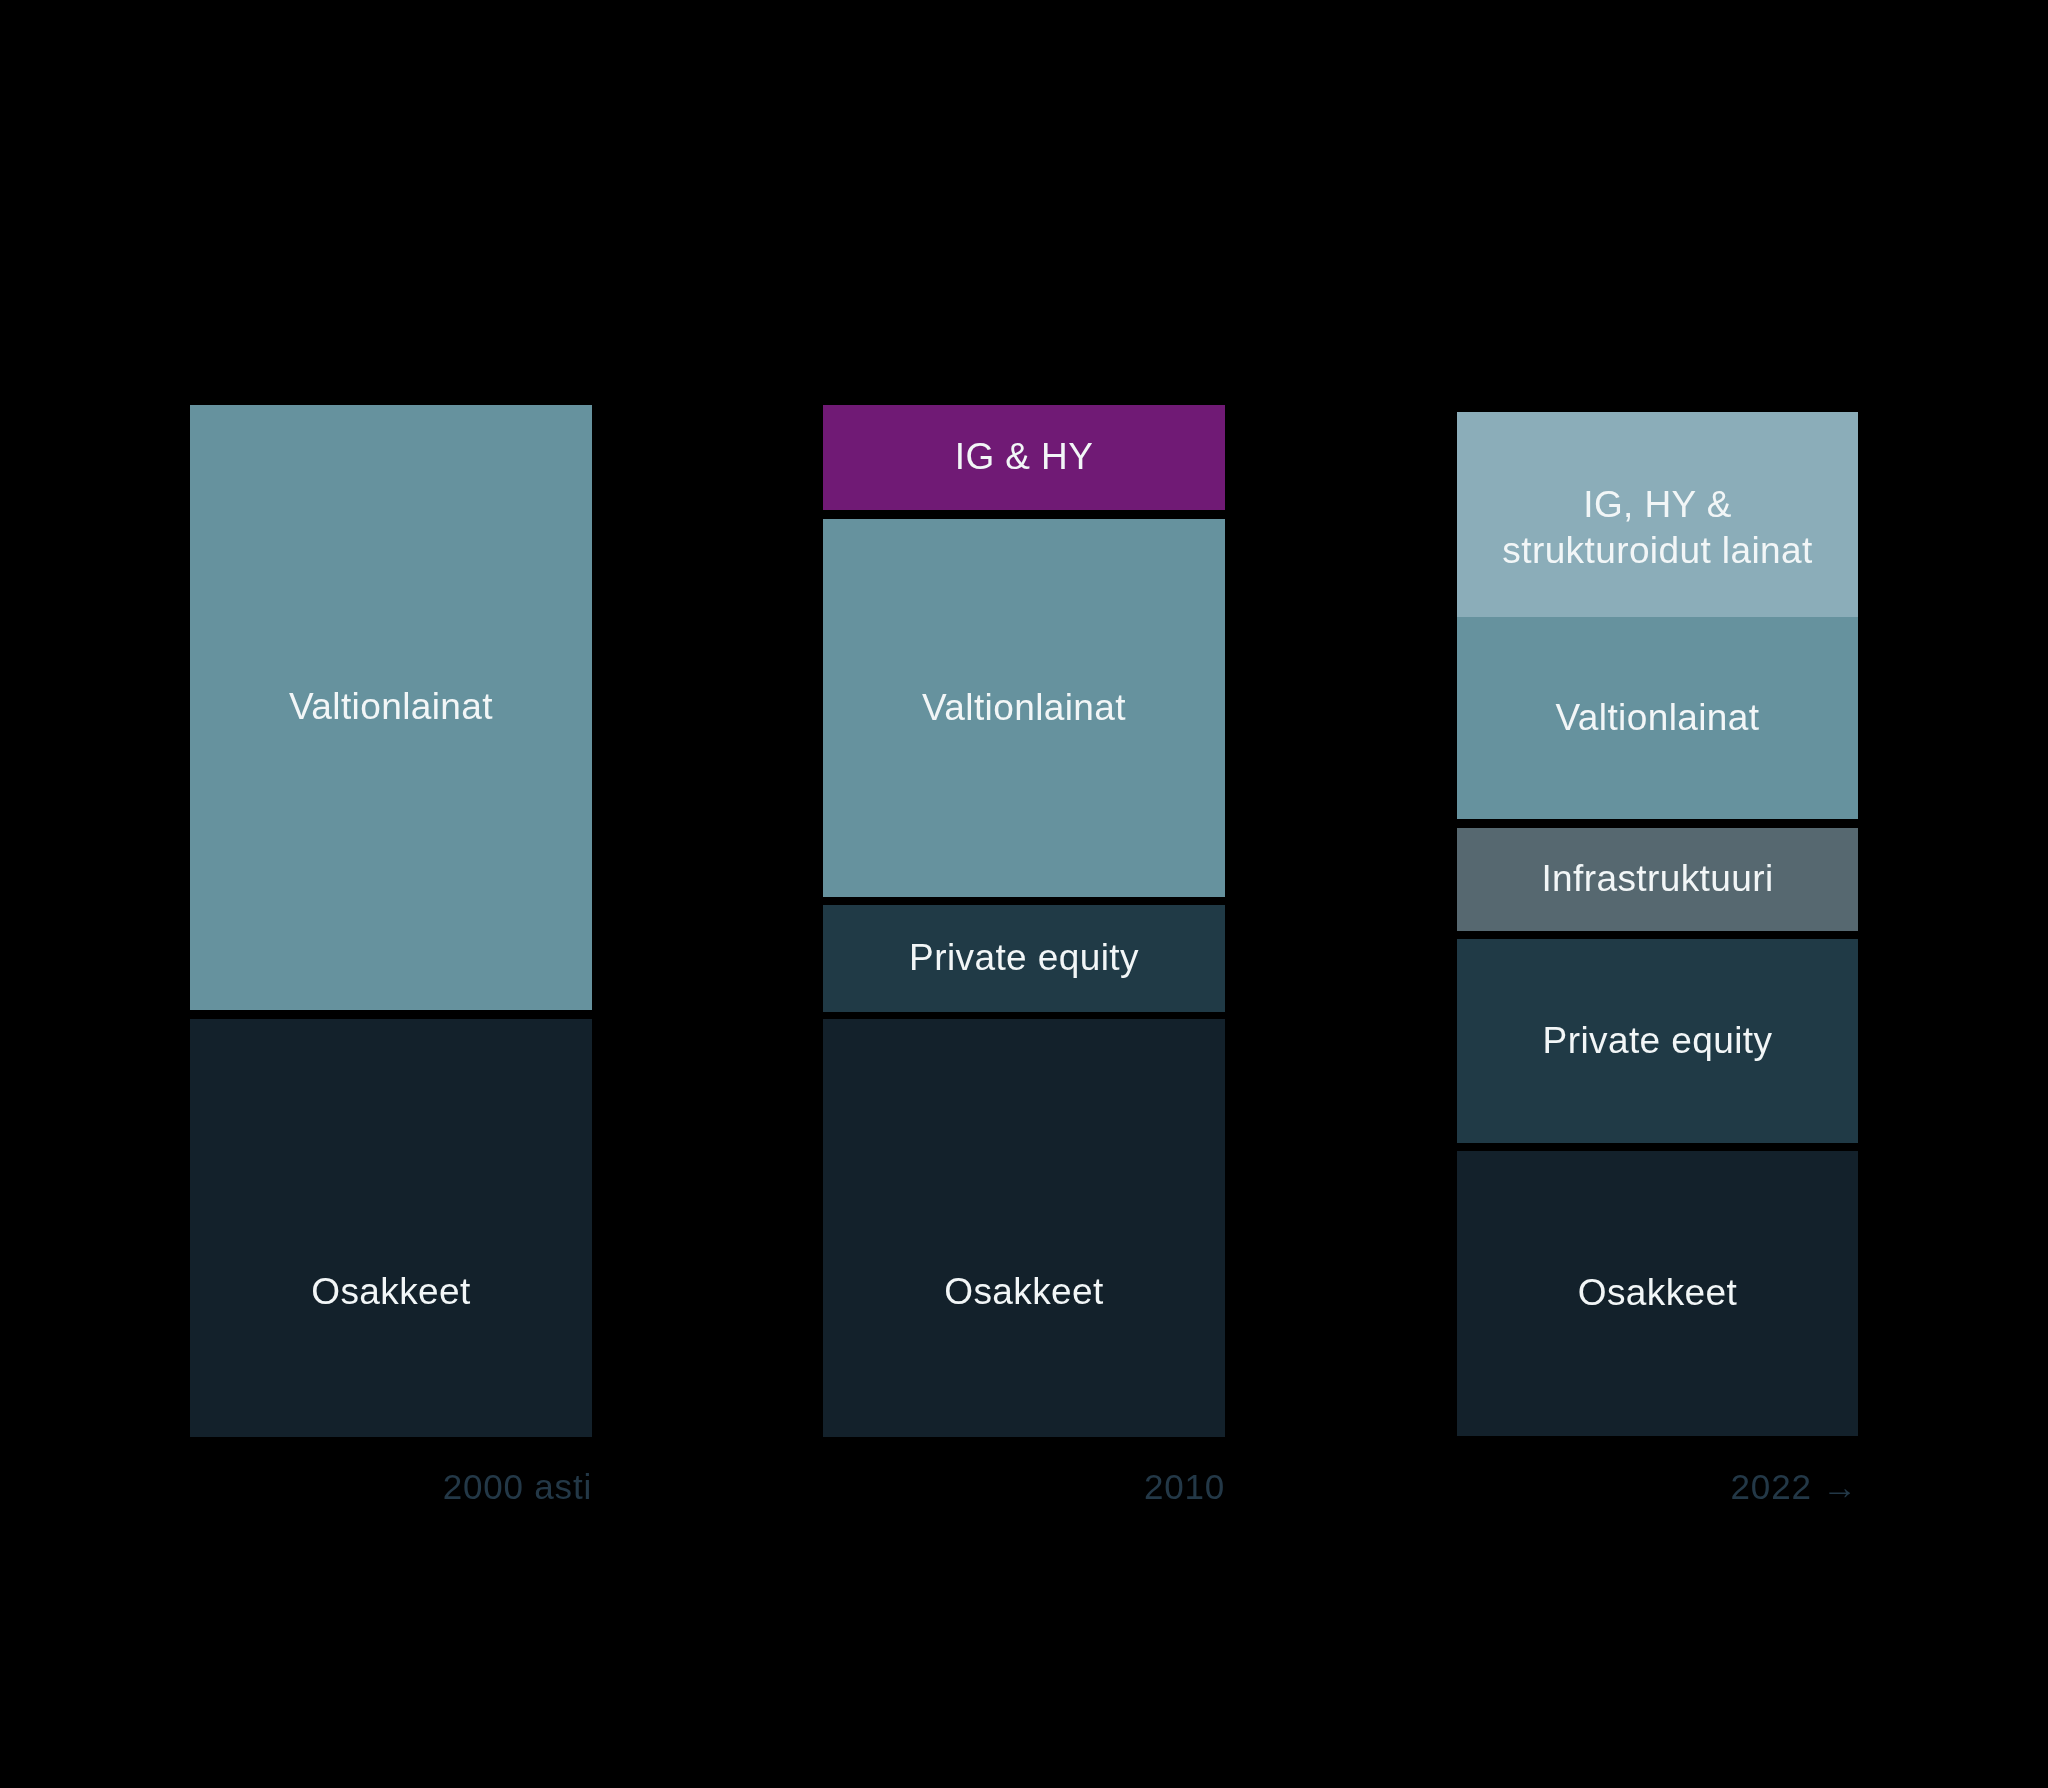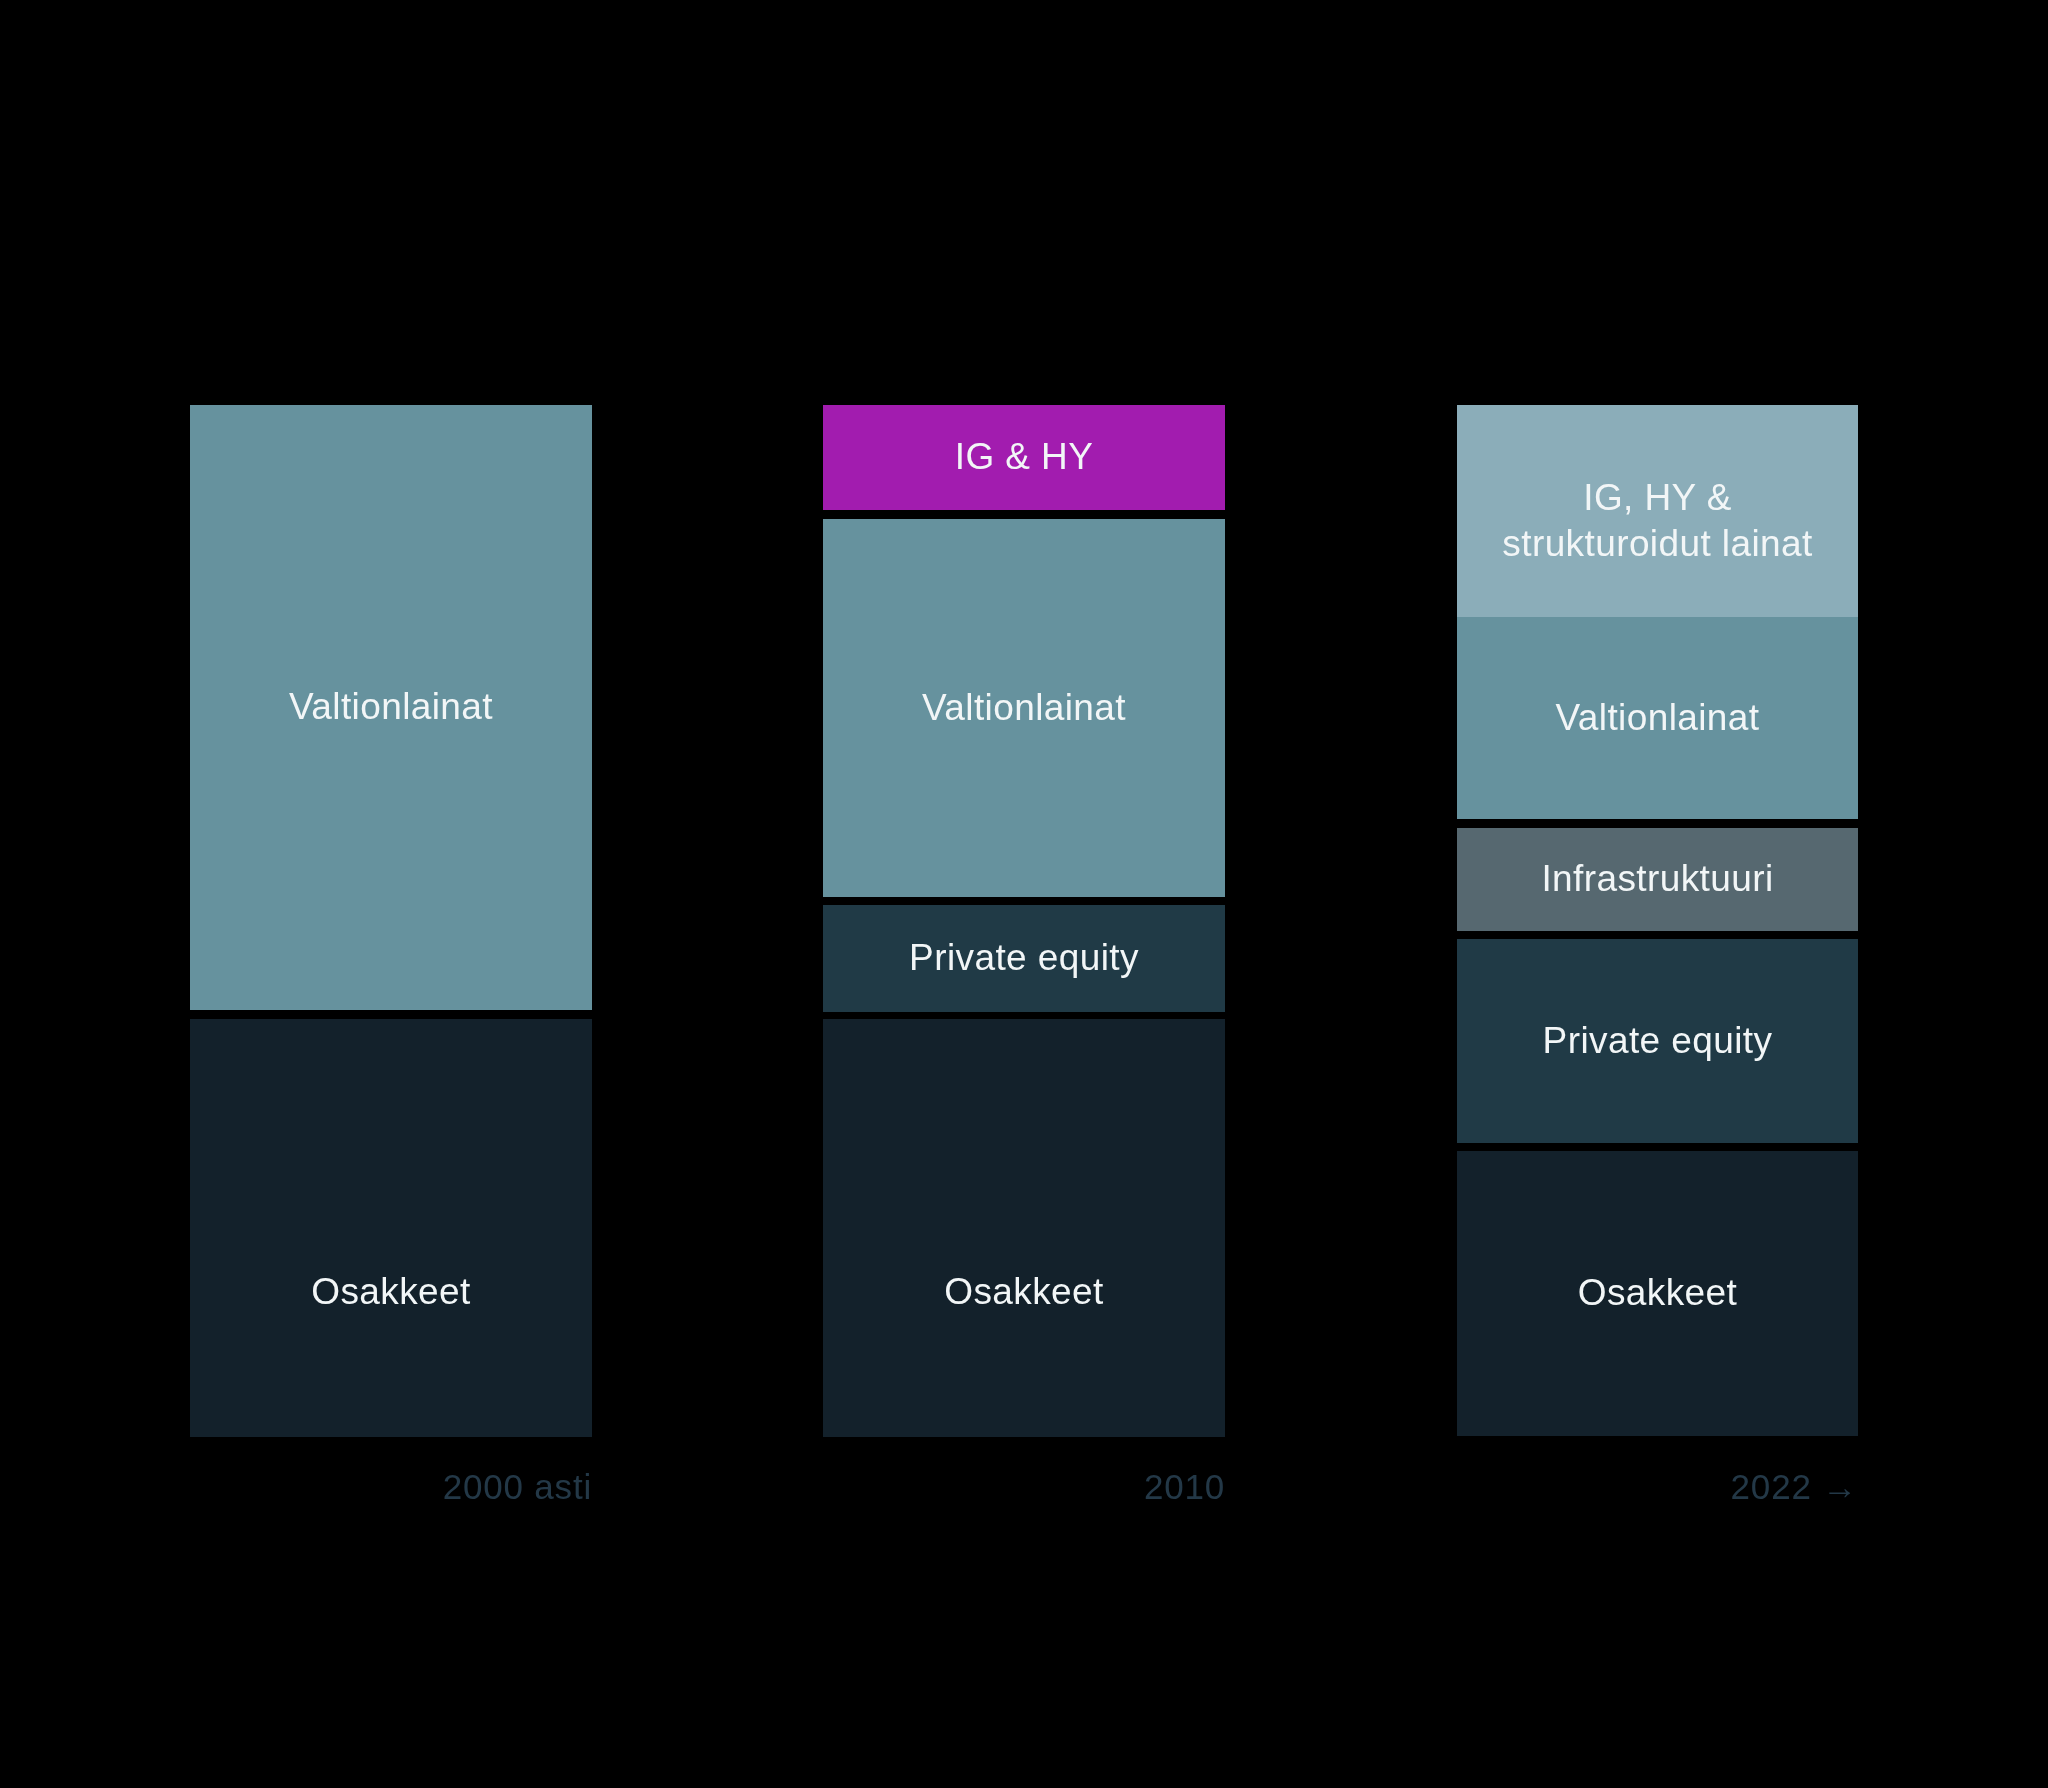--- a/index.html
+++ b/index.html
@@ -73,39 +73,39 @@
         </div>
         <div class="segment" style="top: 614px; height: 418px; background: rgb(19, 33, 43);">
           <span class="segment-label" style="top: 64px;">Osakkeet</span>
         </div>
       </div>
     <div class="axis-label">2000 asti</div>
   </div>
 
   <div class="column" style="left:823px; width:402px;">
     <div class="blocks">
-        <div class="segment" style="top: 0px; height: 105px; background: #a21caf;">
+        <div class="segment" style="top: 0px; height: 105px; background: #701a75;">
           <span class="segment-label">IG &amp; HY</span>
         </div>
         <div class="segment" style="top: 114px; height: 378px; background: rgb(102, 146, 158);">
           <span class="segment-label">Valtionlainat</span>
         </div>
         <div class="segment" style="top: 500px; height: 107px; background: rgb(32, 58, 70);">
           <span class="segment-label">Private equity</span>
         </div>
         <div class="segment" style="top: 614px; height: 418px; background: rgb(19, 33, 43);">
           <span class="segment-label" style="top: 64px;">Osakkeet</span>
         </div>
       </div>
     <div class="axis-label">2010</div>
   </div>
 
   <div class="column" style="left:1457px; width:401px;">
     <div class="blocks">
-        <div class="segment" style="top: 0px; height: 232px; background: rgb(139, 173, 185);">
+        <div class="segment" style="top: 7px; height: 232px; background: rgb(139, 173, 185);">
           <span class="segment-label">IG, HY &amp;
 strukturoidut lainat</span>
         </div>
         <div class="segment" style="top: 212px; height: 202px; background: rgb(102, 146, 158);">
           <span class="segment-label">Valtionlainat</span>
         </div>
         <div class="segment" style="top: 423px; height: 103px; background: rgb(86, 104, 112); justify-content: center;">
           <span class="segment-label">Infrastruktuuri</span>
         </div>
         <div class="segment" style="top: 534px; height: 204px; background: rgb(32, 58, 70);">

